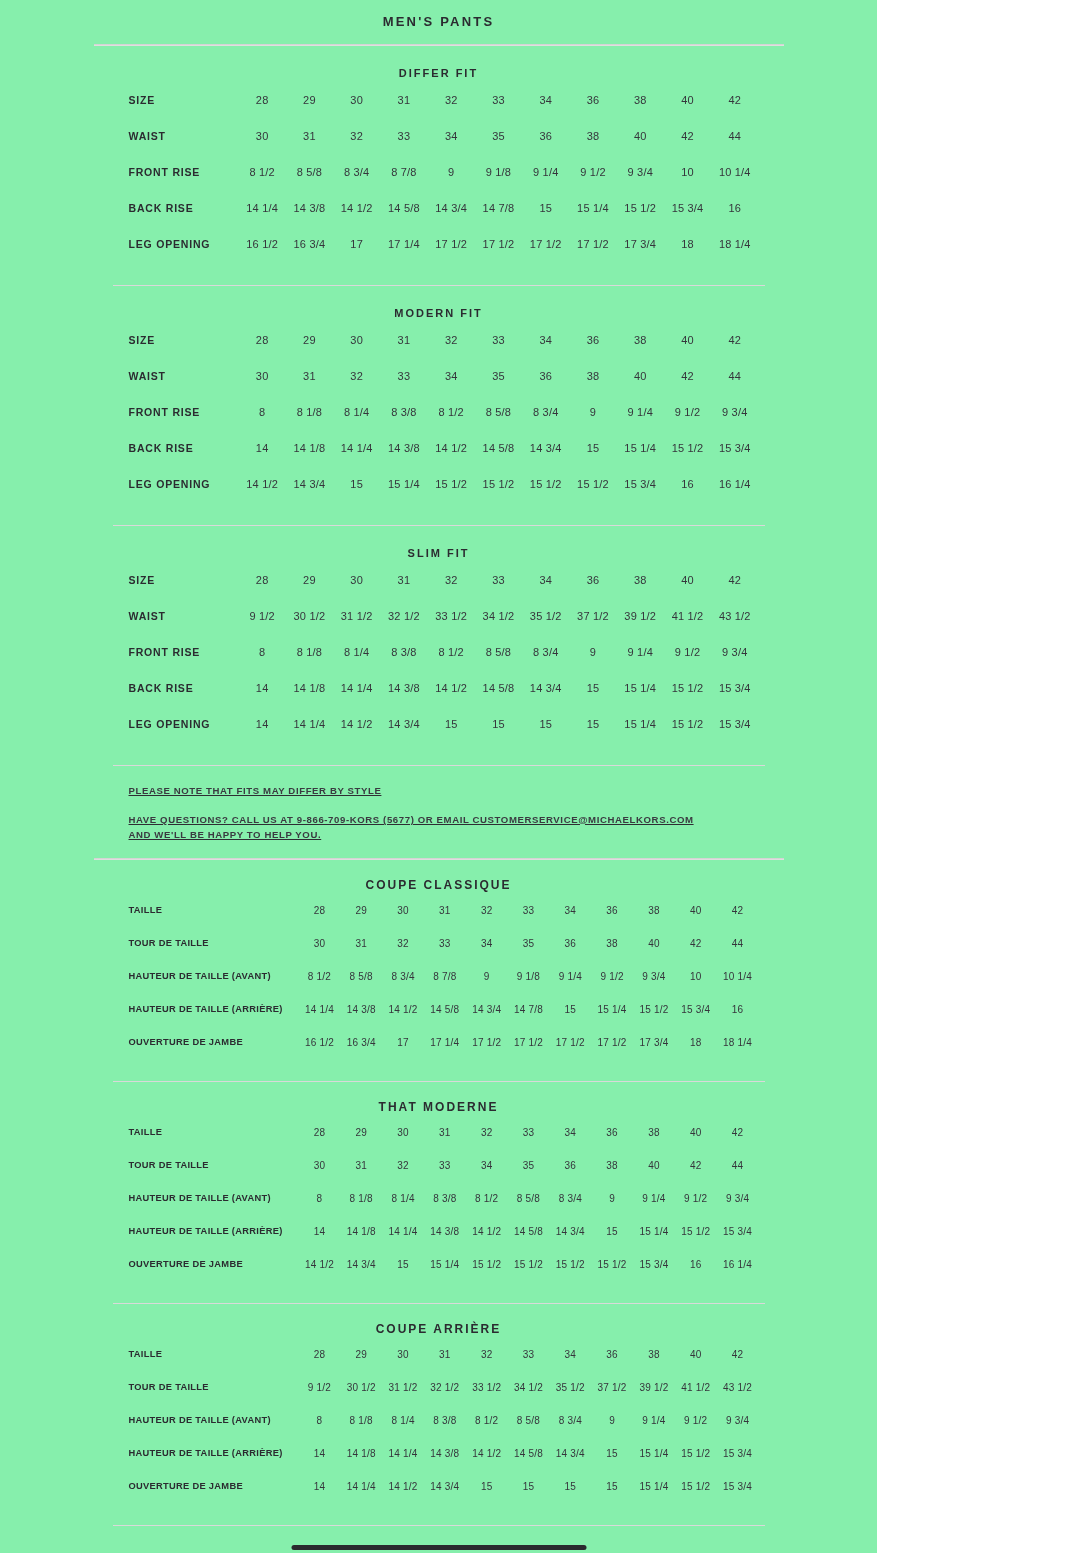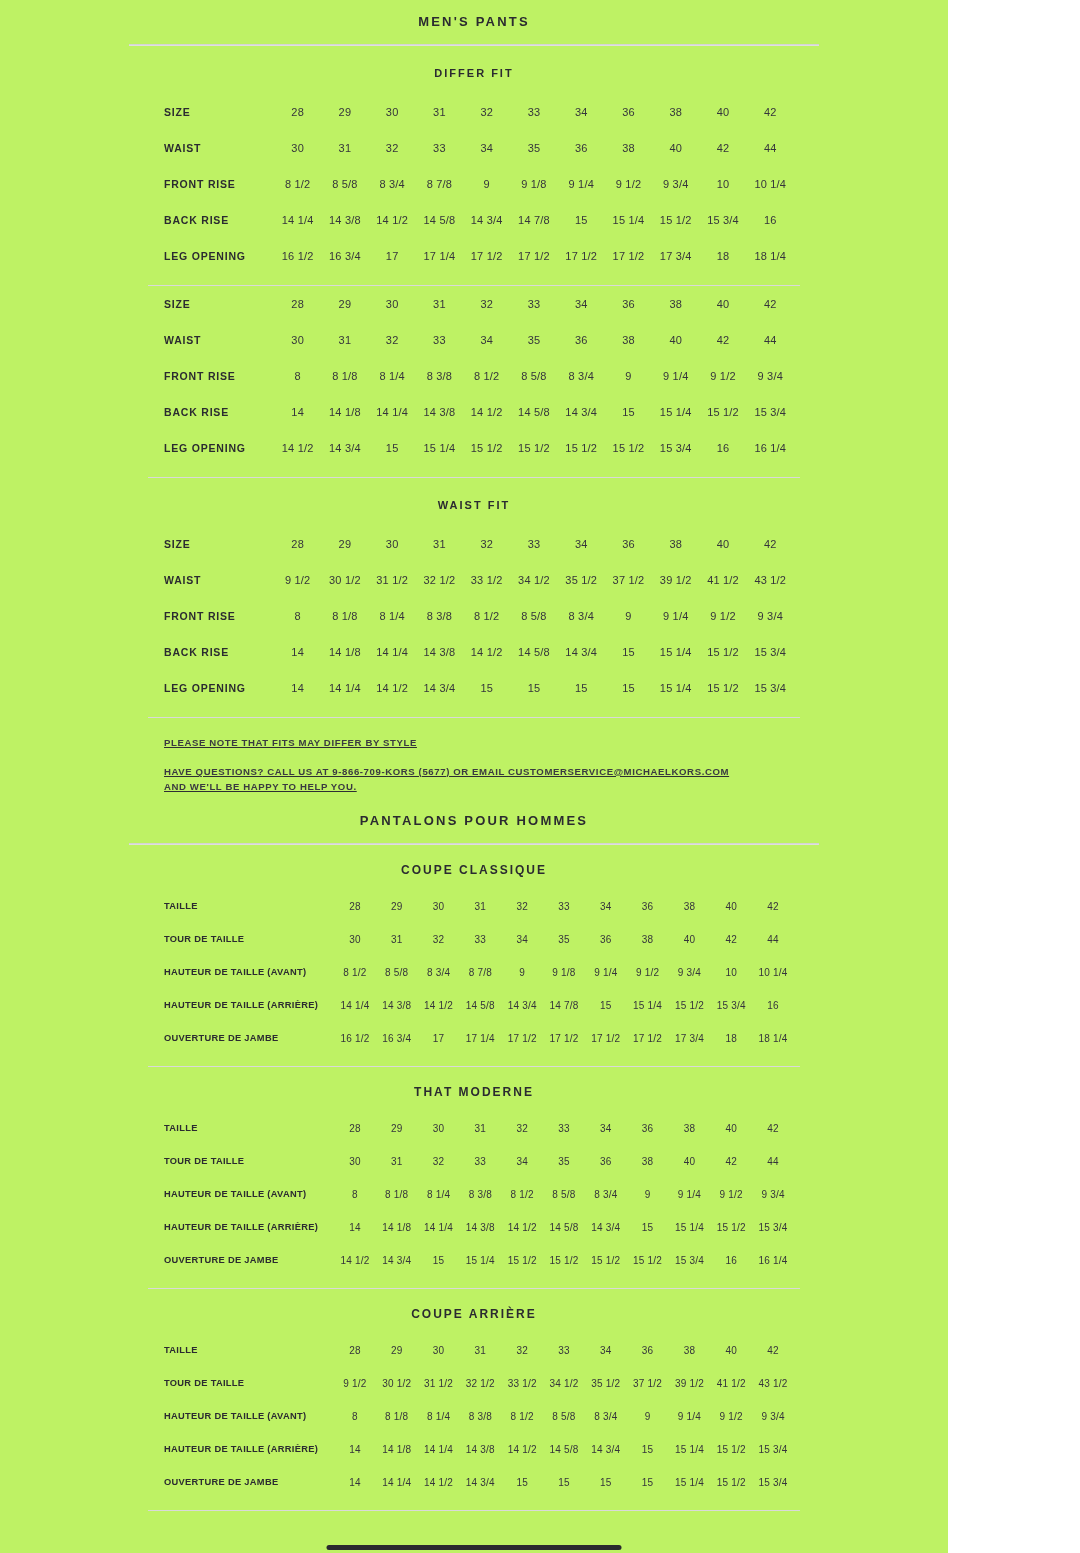--- a/index.html
+++ b/index.html
@@ -1,20 +1,20 @@
 <!DOCTYPE html>
 <html><head>
 <meta charset="utf-8">
 <style>
   html, body { margin: 0; padding: 0; background: #ffffff; }
   .page {
     position: relative;
-    width: 948px;
+    width: 877px;
     height: 1553px;
-    background: #bef264;
+    background: #86efac;
     font-family: "Liberation Sans", sans-serif;
     color: #2e2e33;
     overflow: hidden;
   }
   .content { width: 690px; margin: 0 auto; }
 
   .page-title {
     text-align: center;
     font-size: 13px;
     font-weight: bold;
@@ -42,21 +42,20 @@
     font-size: 11px;
     font-weight: bold;
     letter-spacing: 2px;
     padding: 21px 0 15px 0;
     color: #2b2b30;
   }
   .fr .fit-heading { padding: 18px 0 13px 0; font-size: 12px; }
 
   .trow {
     display: flex;
-    align-items: center;
     min-height: 36px;
     padding-left: 35px;
     padding-right: 25px;
   }
   .fr .trow { min-height: 33px; }
 
   .tlabel {
     width: 110px;
     flex: 0 0 auto;
     font-size: 10.5px;
@@ -188,20 +187,21 @@
               <div class="tcell">17 1/2</div>
               <div class="tcell">17 1/2</div>
               <div class="tcell">17 3/4</div>
               <div class="tcell">18</div>
               <div class="tcell">18 1/4</div>
             </div>
           </div>
         </div>
       <div class="rule"></div>
       <div class="fit-section">
+          <div class="fit-heading">MODERN FIT</div>
           <div class="trow">
             <div class="tlabel">SIZE</div>
             <div class="tvals">
               <div class="tcell">28</div>
               <div class="tcell">29</div>
               <div class="tcell">30</div>
               <div class="tcell">31</div>
               <div class="tcell">32</div>
               <div class="tcell">33</div>
               <div class="tcell">34</div>
@@ -271,21 +271,21 @@
               <div class="tcell">15 1/2</div>
               <div class="tcell">15 1/2</div>
               <div class="tcell">15 3/4</div>
               <div class="tcell">16</div>
               <div class="tcell">16 1/4</div>
             </div>
           </div>
         </div>
       <div class="rule"></div>
       <div class="fit-section">
-          <div class="fit-heading">WAIST FIT</div>
+          <div class="fit-heading">SLIM FIT</div>
           <div class="trow">
             <div class="tlabel">SIZE</div>
             <div class="tvals">
               <div class="tcell">28</div>
               <div class="tcell">29</div>
               <div class="tcell">30</div>
               <div class="tcell">31</div>
               <div class="tcell">32</div>
               <div class="tcell">33</div>
               <div class="tcell">34</div>
@@ -361,21 +361,20 @@
           </div>
         </div>
       <div class="rule"></div>
       <div class="notes">
         <p class="note">PLEASE NOTE THAT FITS MAY DIFFER BY STYLE</p>
         <p class="note">HAVE QUESTIONS? CALL US AT 9-866-709-KORS (5677) OR EMAIL CUSTOMERSERVICE@MICHAELKORS.COM
 AND WE'LL BE HAPPY TO HELP YOU.</p>
       </div>
     </section>
 
-    <div class="page-title fr-title">PANTALONS POUR HOMMES</div>
     <div class="rule wide"></div>
 
     <section class="lang-block fr">
       <div class="fit-section">
           <div class="fit-heading">COUPE CLASSIQUE</div>
           <div class="trow">
             <div class="tlabel">TAILLE</div>
             <div class="tvals">
               <div class="tcell">28</div>
               <div class="tcell">29</div>

